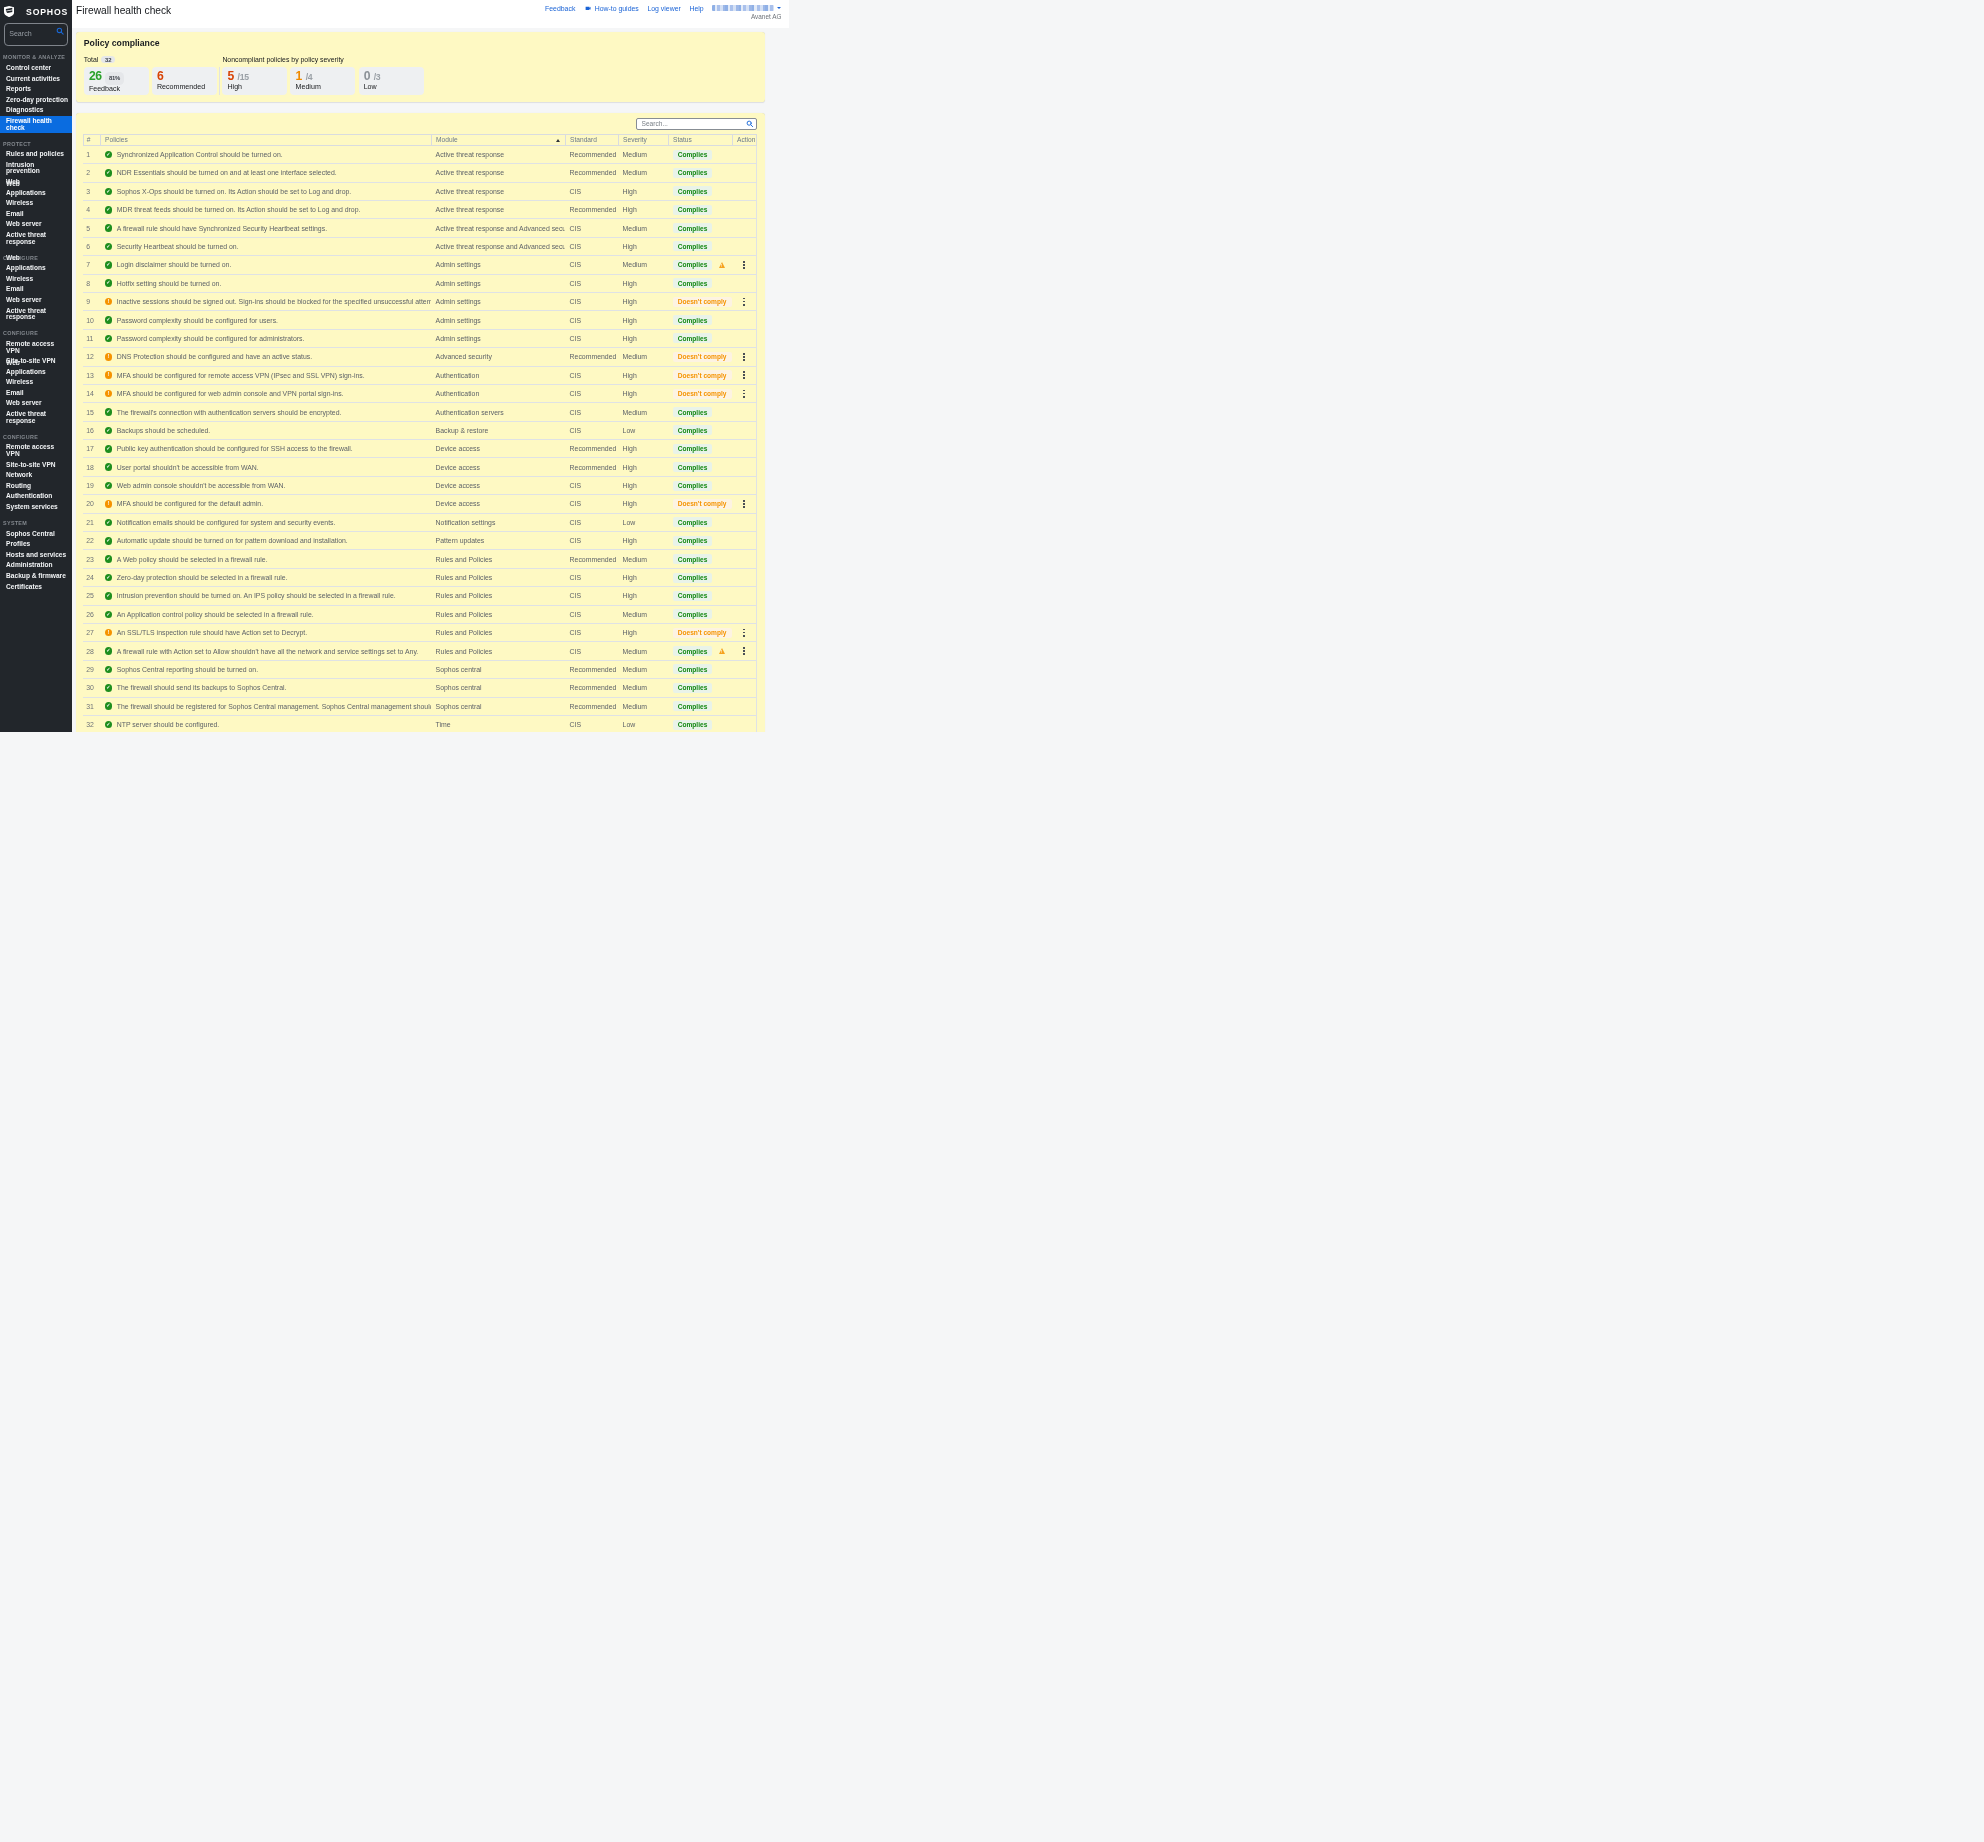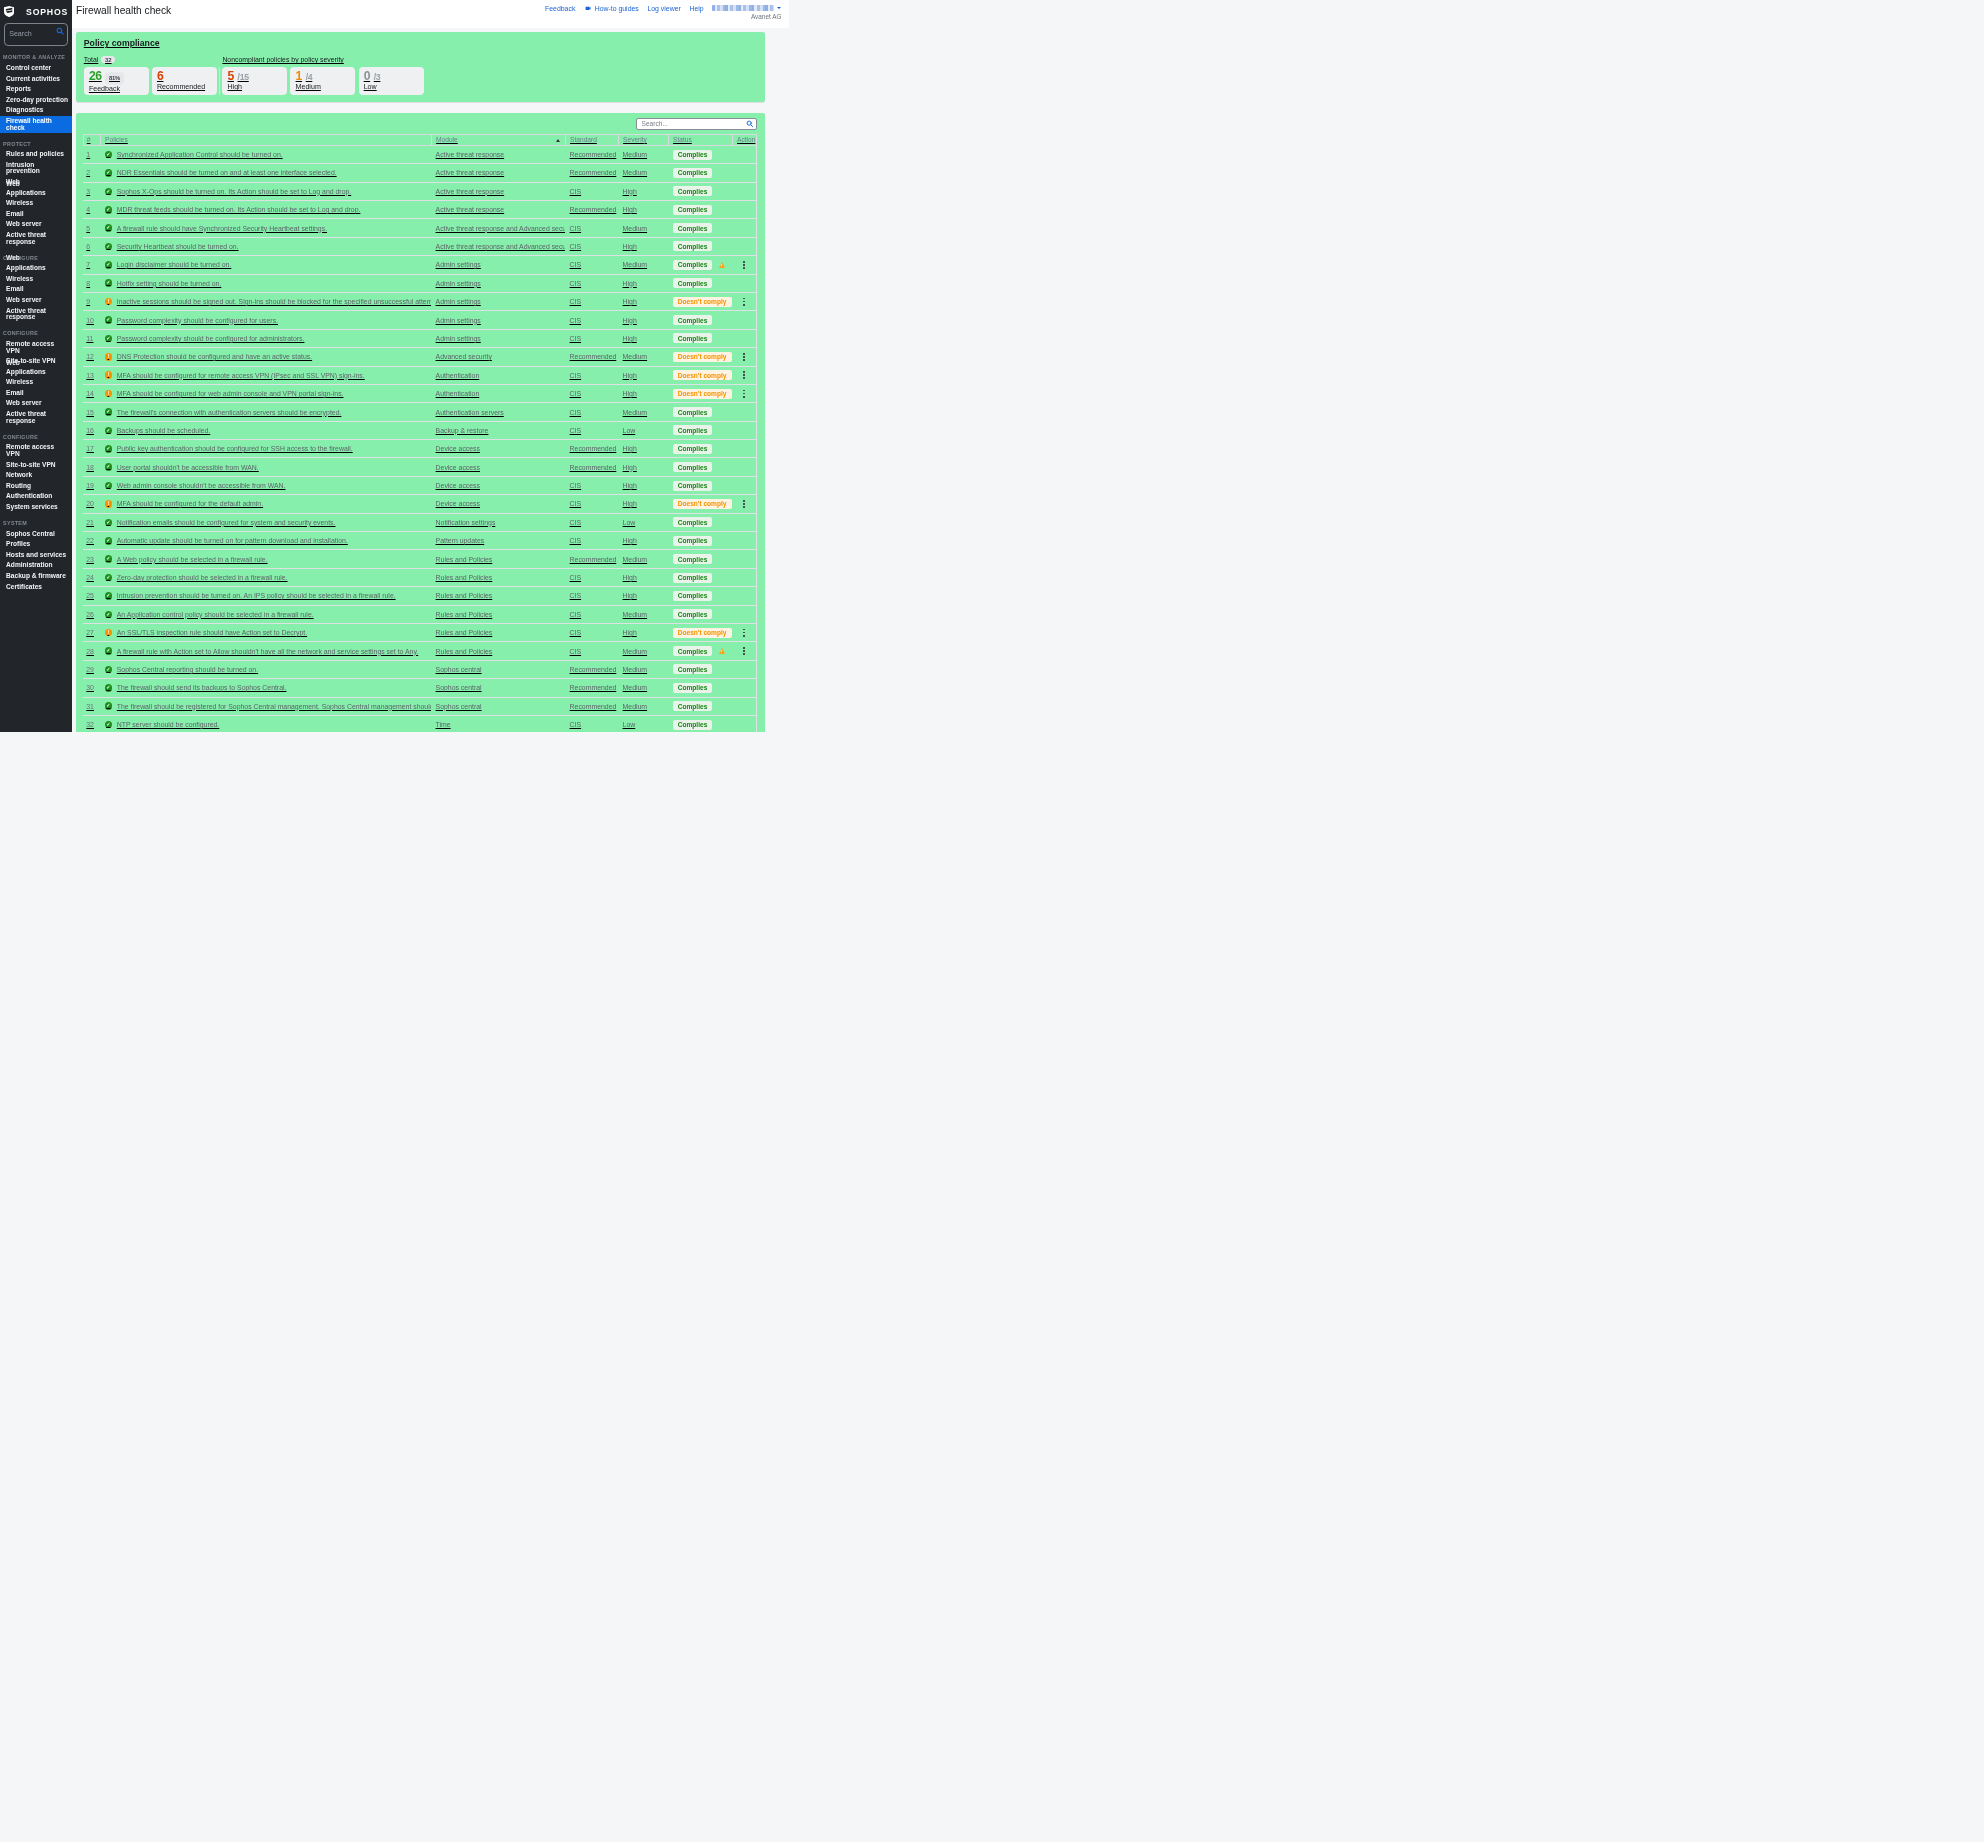--- a/index.html
+++ b/index.html
@@ -36,21 +36,21 @@
   .head-links{display:flex;align-items:center;gap:8.7px;font-size:6.9px;}
   .head-links a{color:#1a63d6;text-decoration:none;display:flex;align-items:center;gap:2.5px;cursor:pointer;}
   .account{display:flex;align-items:center;cursor:pointer;}
   .blurbar{display:inline-block;width:62px;height:6.6px;border-radius:1px;
     background:repeating-linear-gradient(90deg,#8fb0e6 0 2.5px,#e3ebf8 2.5px 4.6px,#aac1ec 4.6px 7.6px,#d5e1f5 7.6px 10.7px,#9db8e8 10.7px 13.3px);
     filter:blur(0.7px);}
   .caret{width:0;height:0;border-left:2px solid transparent;border-right:2px solid transparent;border-top:2.3px solid #1a63d6;margin-left:3.1px;}
   .org{color:#6d7278;font-size:6.4px;margin-top:1.5px;}
 
   .content{padding:3.6px 24.5px 0 3.6px;}
-  .card{background:#86efac;border-radius:3.1px;box-shadow:0 0.5px 1px rgba(16,24,40,.10),0 0 0.5px rgba(16,24,40,.14);text-decoration:underline;}
+  .card{background:#fef9c3;border-radius:3.1px;box-shadow:0 0.5px 1px rgba(16,24,40,.10),0 0 0.5px rgba(16,24,40,.14);}
 
   
   .compliance-card{height:70px;padding:6.6px 8.2px;}
   h2{font-size:8.7px;font-weight:600;color:#191c20;margin:0;}
   .stats{display:flex;margin-top:7.1px;align-items:flex-start;}
   .grp-head{font-size:6.9px;color:#16191c;height:9.2px;display:flex;align-items:center;gap:3.1px;margin-bottom:2.5px;}
   .pill{background:#e5e7ea;border-radius:4.6px;padding:0.5px 3.6px;font-size:5.9px;color:#3e434a;font-weight:600;}
   .cards{display:flex;gap:3.1px;}
   .stat-card{width:65px;height:28px;background:#eef0f2;border-radius:4.1px;padding:3.1px 5.1px 3.6px;display:flex;flex-direction:column;justify-content:space-between;}
   .stat-num{display:flex;align-items:baseline;gap:3.6px;font-size:12.2px;font-weight:700;line-height:12.2px;letter-spacing:-0.3px;}

